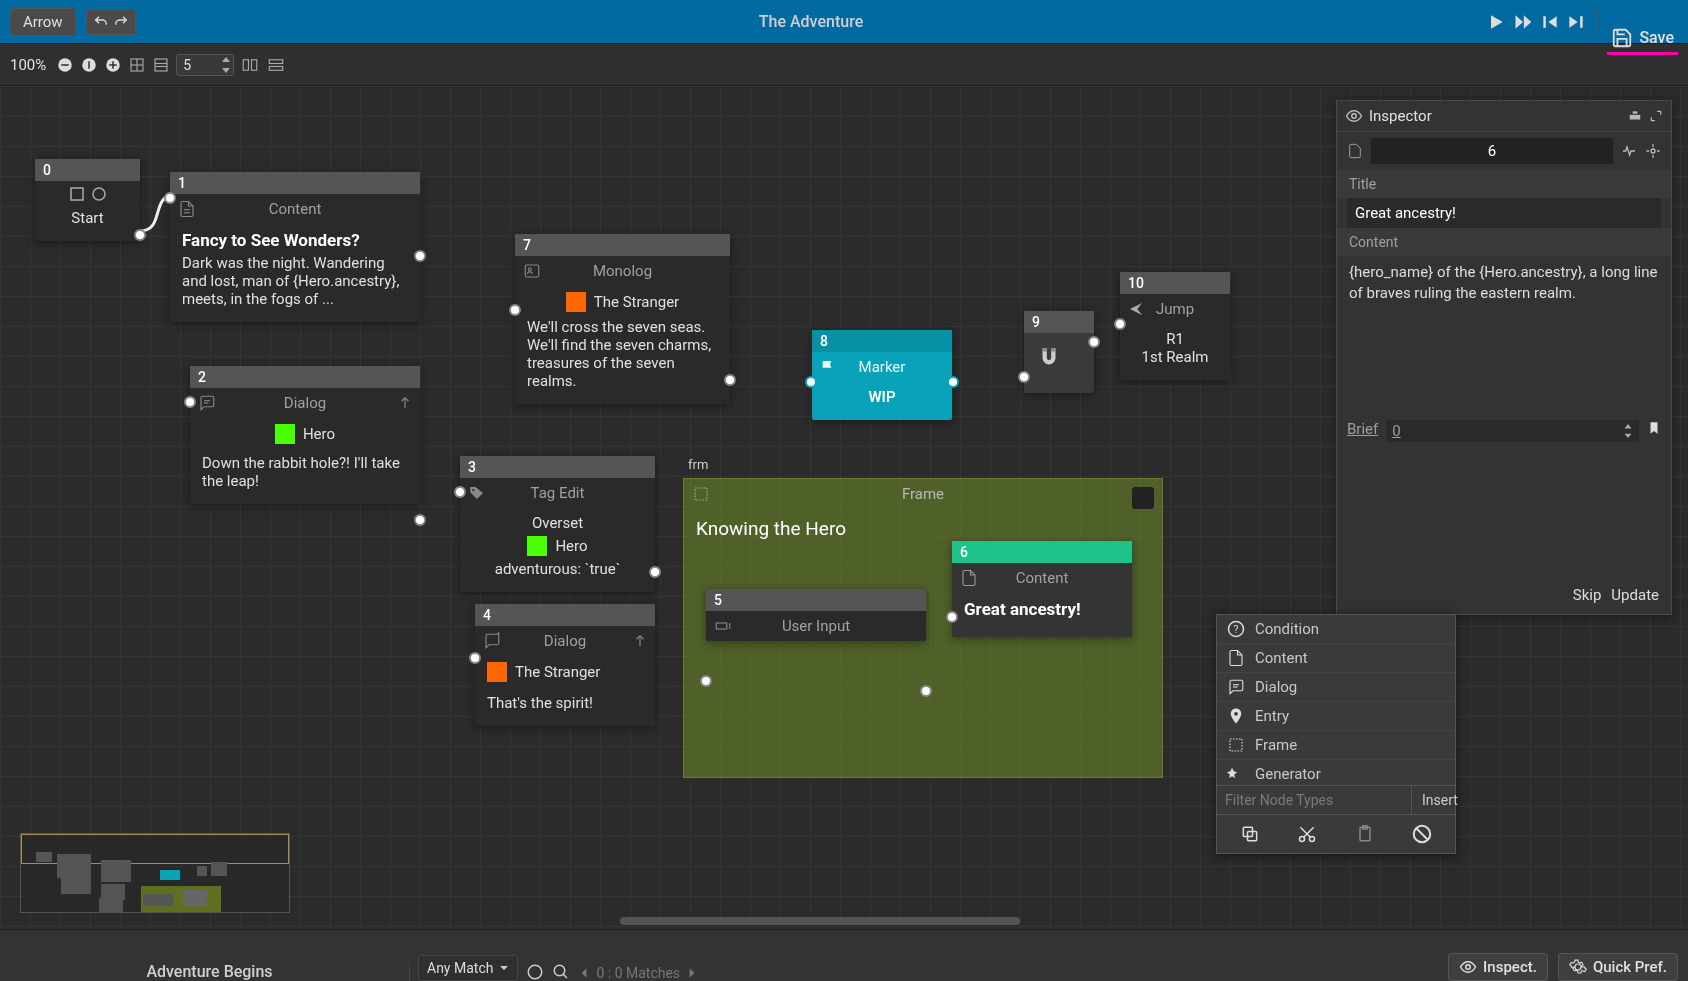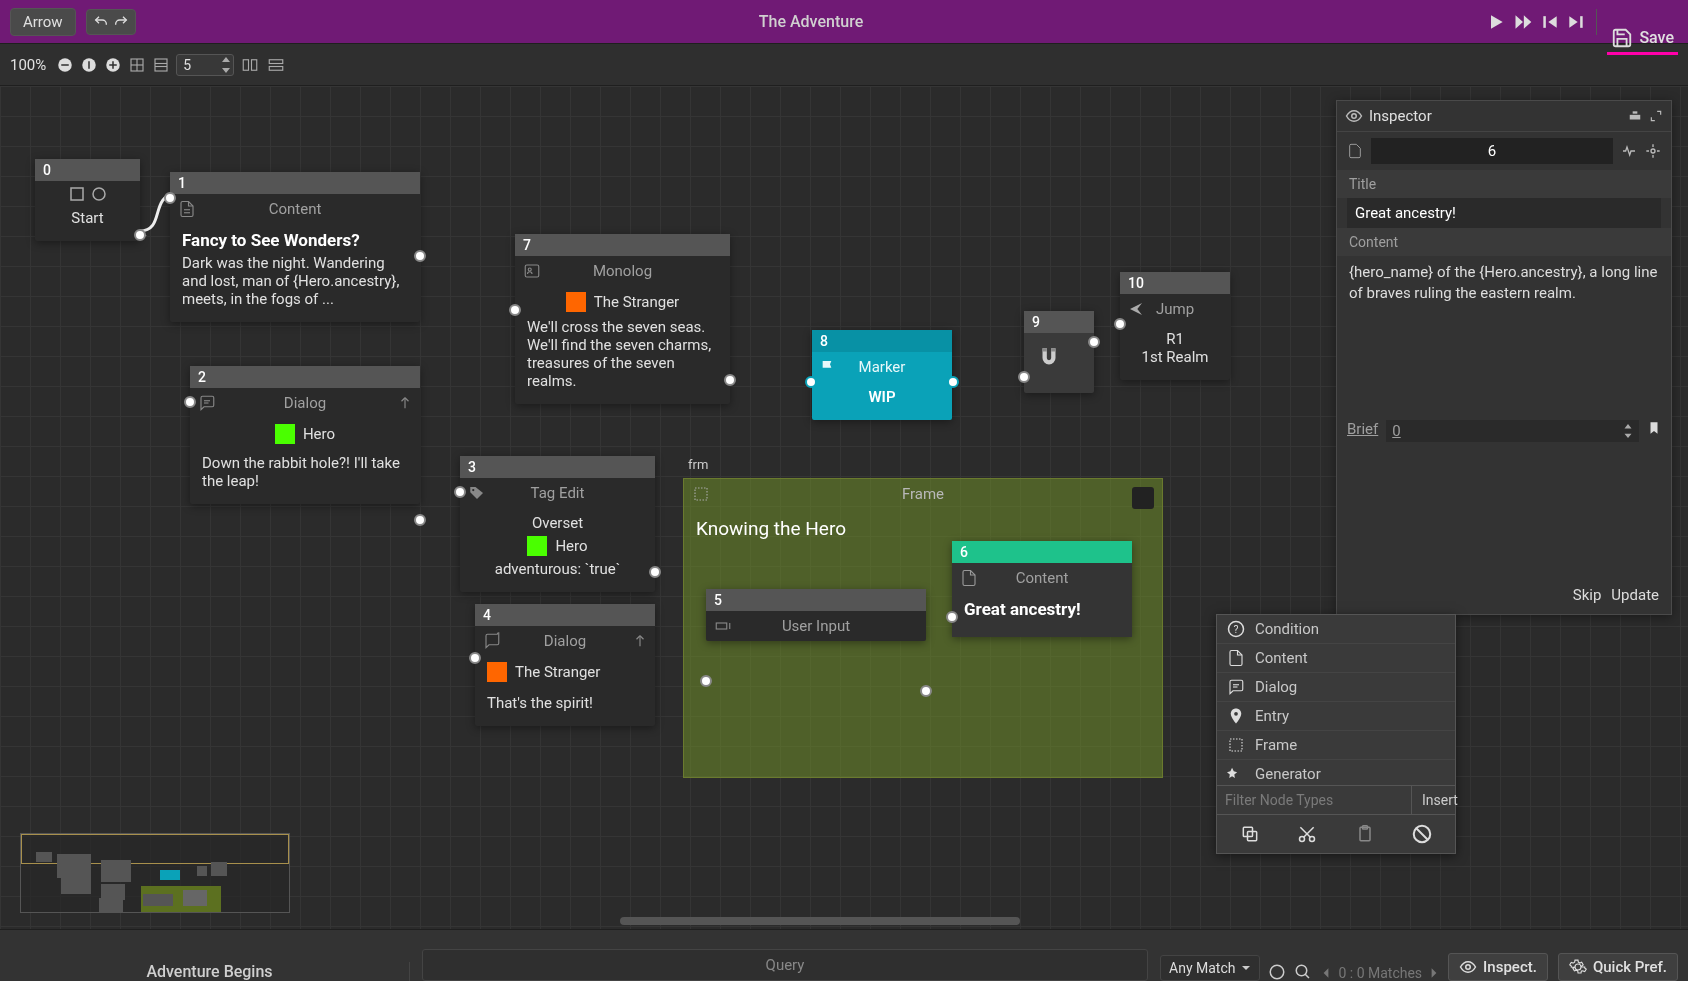--- a/index.html
+++ b/index.html
@@ -1,20 +1,20 @@
 <!DOCTYPE html>
 <html><head>
 <meta charset="utf-8">
 <style>
 * { box-sizing: border-box; margin: 0; padding: 0; font-family: -apple-system, "Segoe UI", Roboto, sans-serif; }
 body { background: #2b2b2b; color: #e0e0e0; width: 1688px; height: 981px; overflow: hidden; position: relative; }
 svg { display: block; }
 
 
-.topbar { height: 44px; background: #701a75; display: flex; align-items: center; padding: 0 10px; border-bottom: 1px solid #1f1f1f; }
+.topbar { height: 44px; background: #0369a1; display: flex; align-items: center; padding: 0 10px; border-bottom: 1px solid #1f1f1f; }
 .topbar-left { display: flex; gap: 10px; align-items: center; }
 .btn { background: #4a4a4a; border: 1px solid #555; padding: 4px 12px; border-radius: 4px; color: #e0e0e0; font-size: 15px; cursor: pointer; display: inline-flex; align-items: center; gap: 4px; }
 .btn-small { padding: 4px 6px; }
 .topbar-title { flex: 1; text-align: center; font-size: 16px; color: #d0d0d0; font-weight: 500;}
 .topbar-right { display: flex; gap: 6px; align-items: center; }
 .save-btn { display: flex; align-items: center; gap: 6px; border-bottom: 3px solid #ff00aa; padding-bottom: 3px; padding-left:4px; padding-right:4px; font-size:16px; font-weight:500;margin-top:38px;}
 
 
 .toolbar2 { height: 42px; background: #2f2f2f; display: flex; align-items: center; padding: 0 10px; gap: 6px; border-bottom: 1px solid #1f1f1f; }
 .zoom-label { font-size: 15px; color: #e0e0e0; margin-right: 4px;}
@@ -568,21 +568,20 @@
         <svg width="22" height="22" viewBox="0 0 24 24" fill="none" stroke="#ddd" stroke-width="2.2">
           <circle cx="12" cy="12" r="9"></circle>
           <line x1="6" y1="6" x2="18" y2="18"></line>
         </svg>
       </div>
   </div>
 </div>
 
 <div class="bottombar">
   <div class="scene-label">Adventure Begins</div>
-  <div class="query-box">Query</div>
   <div class="select-box">
     <span>Any Match</span>
     <svg width="10" height="10" viewBox="0 0 10 10" fill="#ccc">
         <path d="M1 3l4 4 4-4z"></path>
       </svg>
   </div>
   <svg width="18" height="18" viewBox="0 0 24 24" fill="none" stroke="#ccc" stroke-width="2">
       <circle cx="12" cy="12" r="9"></circle>
     </svg>
   <svg width="18" height="18" viewBox="0 0 24 24" fill="none" stroke="#ccc" stroke-width="2">

